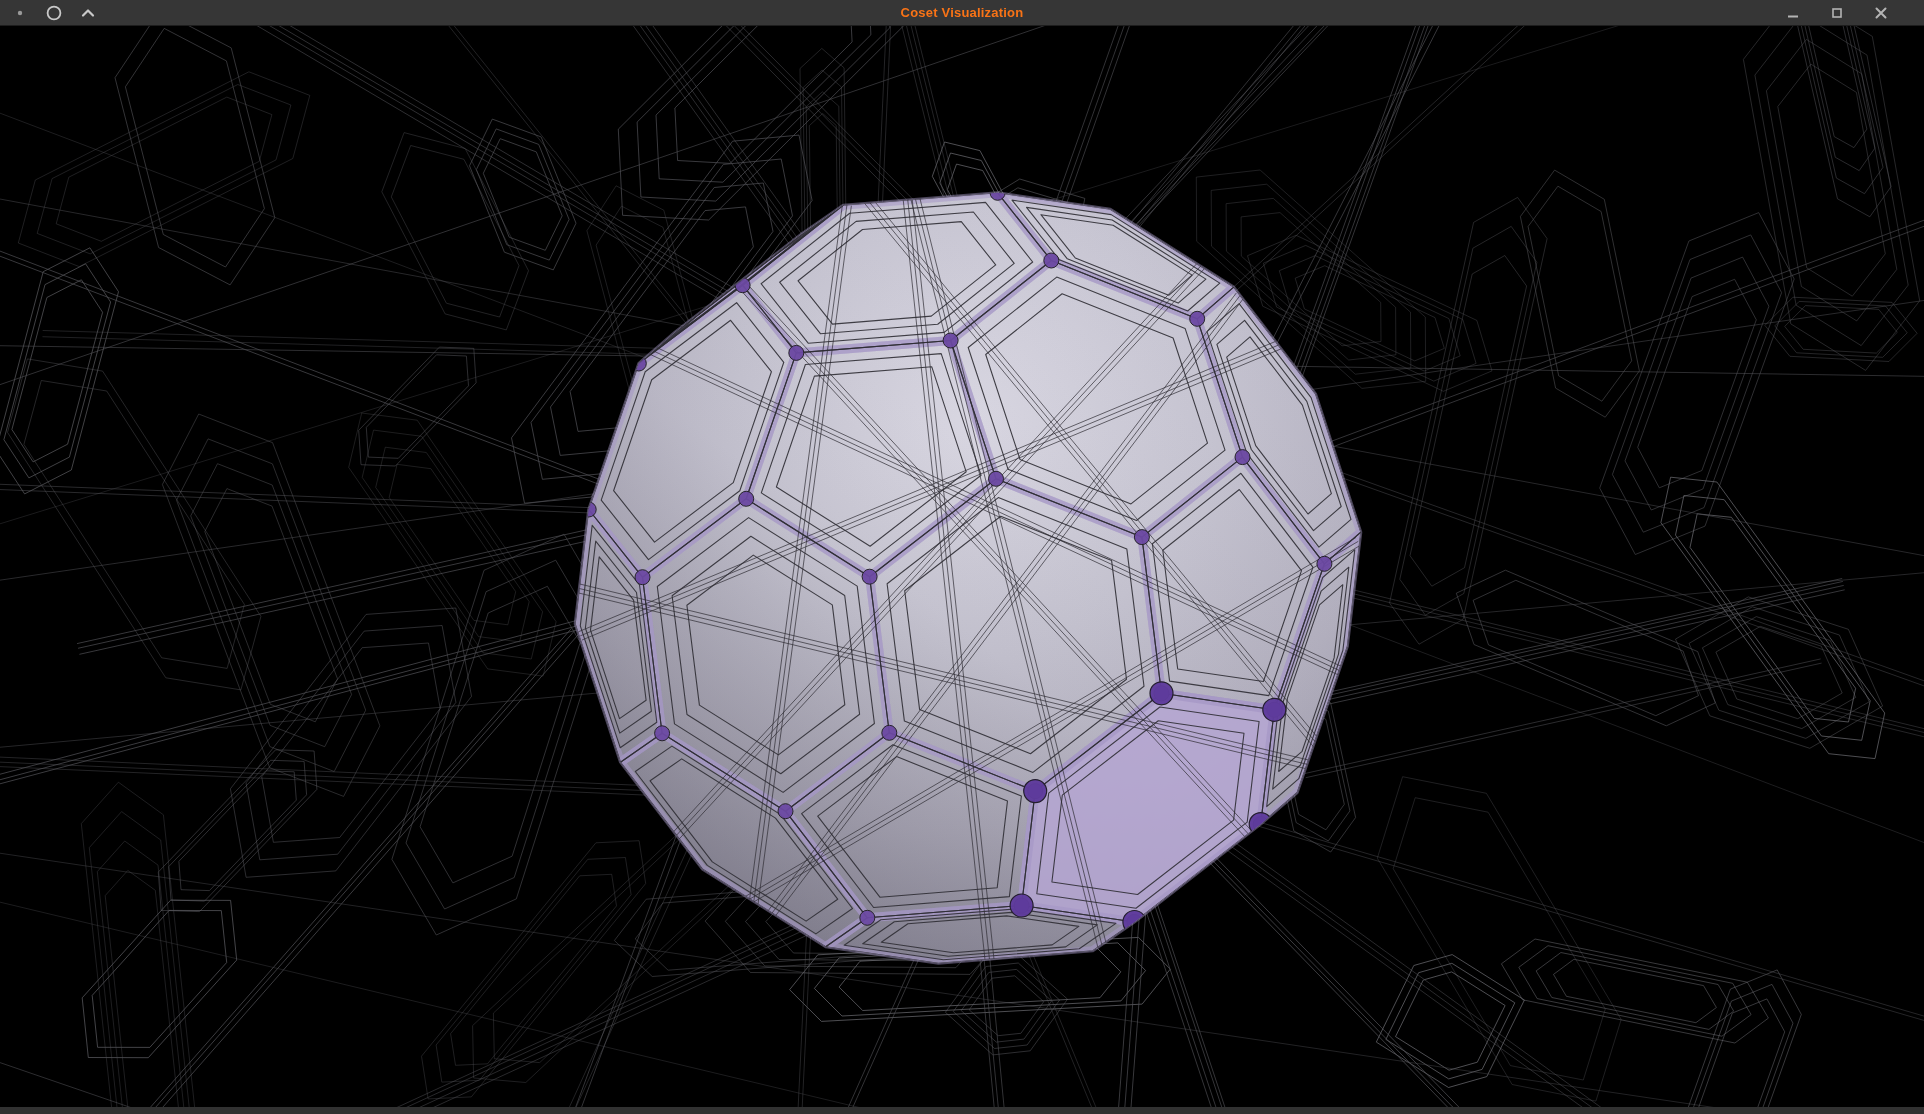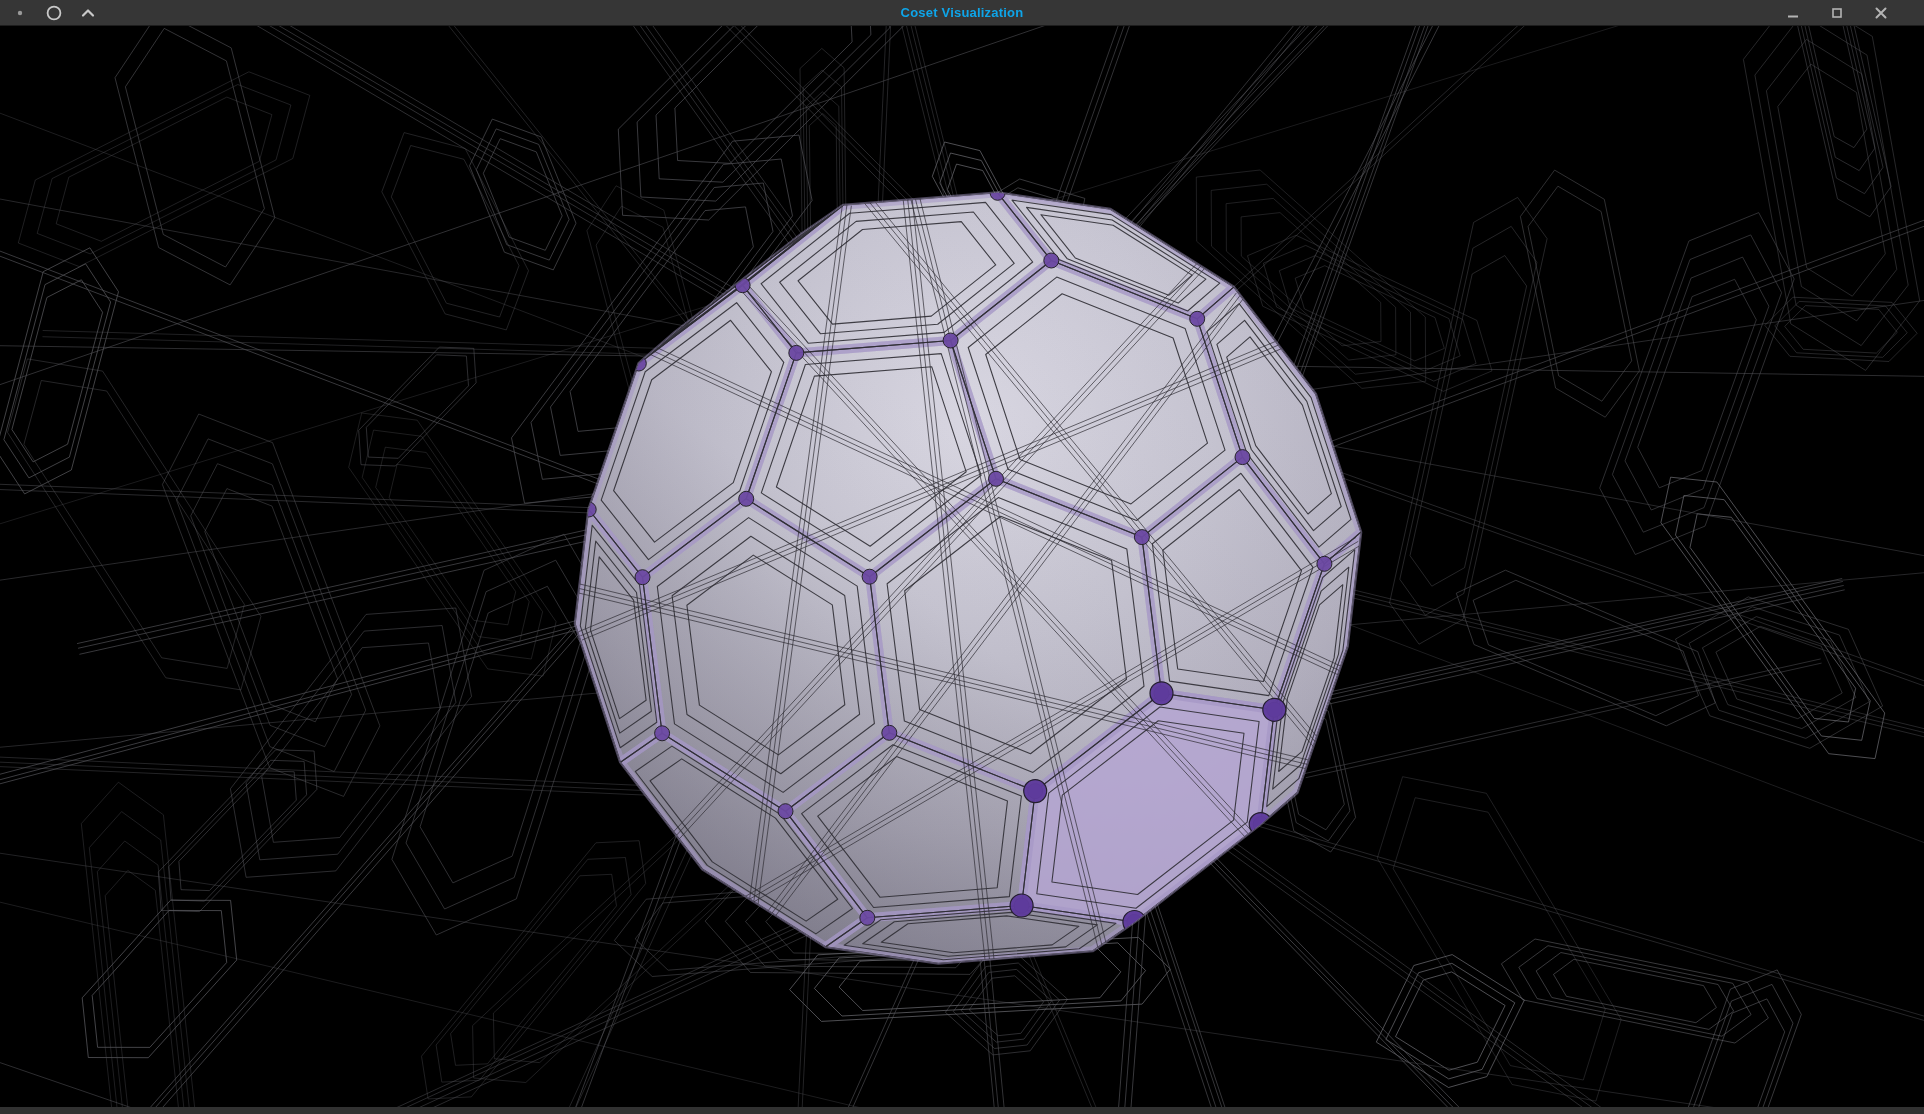--- a/index.html
+++ b/index.html
@@ -5,21 +5,21 @@
 <style>
   html,body{margin:0;padding:0;background:#000;width:1924px;height:1114px;overflow:hidden;
             font-family:"Liberation Sans",sans-serif;}
   .window{width:1924px;height:1114px;display:flex;flex-direction:column;background:#000;}
   
   .titlebar{height:26px;background:#363636;border-bottom:1px solid #1d1d1d;
             display:flex;align-items:center;position:relative;flex:0 0 26px;box-sizing:border-box;}
   .tb-left{display:flex;align-items:center;gap:10px;padding-left:8px;z-index:2;}
   .tb-iconbtn{width:24px;height:24px;display:flex;align-items:center;justify-content:center;border-radius:4px;}
   .tb-title{position:absolute;left:0;right:0;top:0;bottom:1px;display:flex;align-items:center;justify-content:center;
-            color:#0ea5e9;font-size:13px;font-weight:bold;letter-spacing:.2px;pointer-events:none;}
+            color:#f97316;font-size:13px;font-weight:bold;letter-spacing:.2px;pointer-events:none;}
   .tb-right{margin-left:auto;display:flex;align-items:center;gap:22px;padding-right:32px;z-index:2;}
   .wbtn{width:22px;height:22px;display:flex;align-items:center;justify-content:center;border-radius:4px;}
   
   .viewport{flex:1 1 auto;position:relative;background:#000;}
   .viewport svg{display:block;}
   .bottom-edge{flex:0 0 7px;background:#313131;}
 </style>
 </head>
 <body>
 

